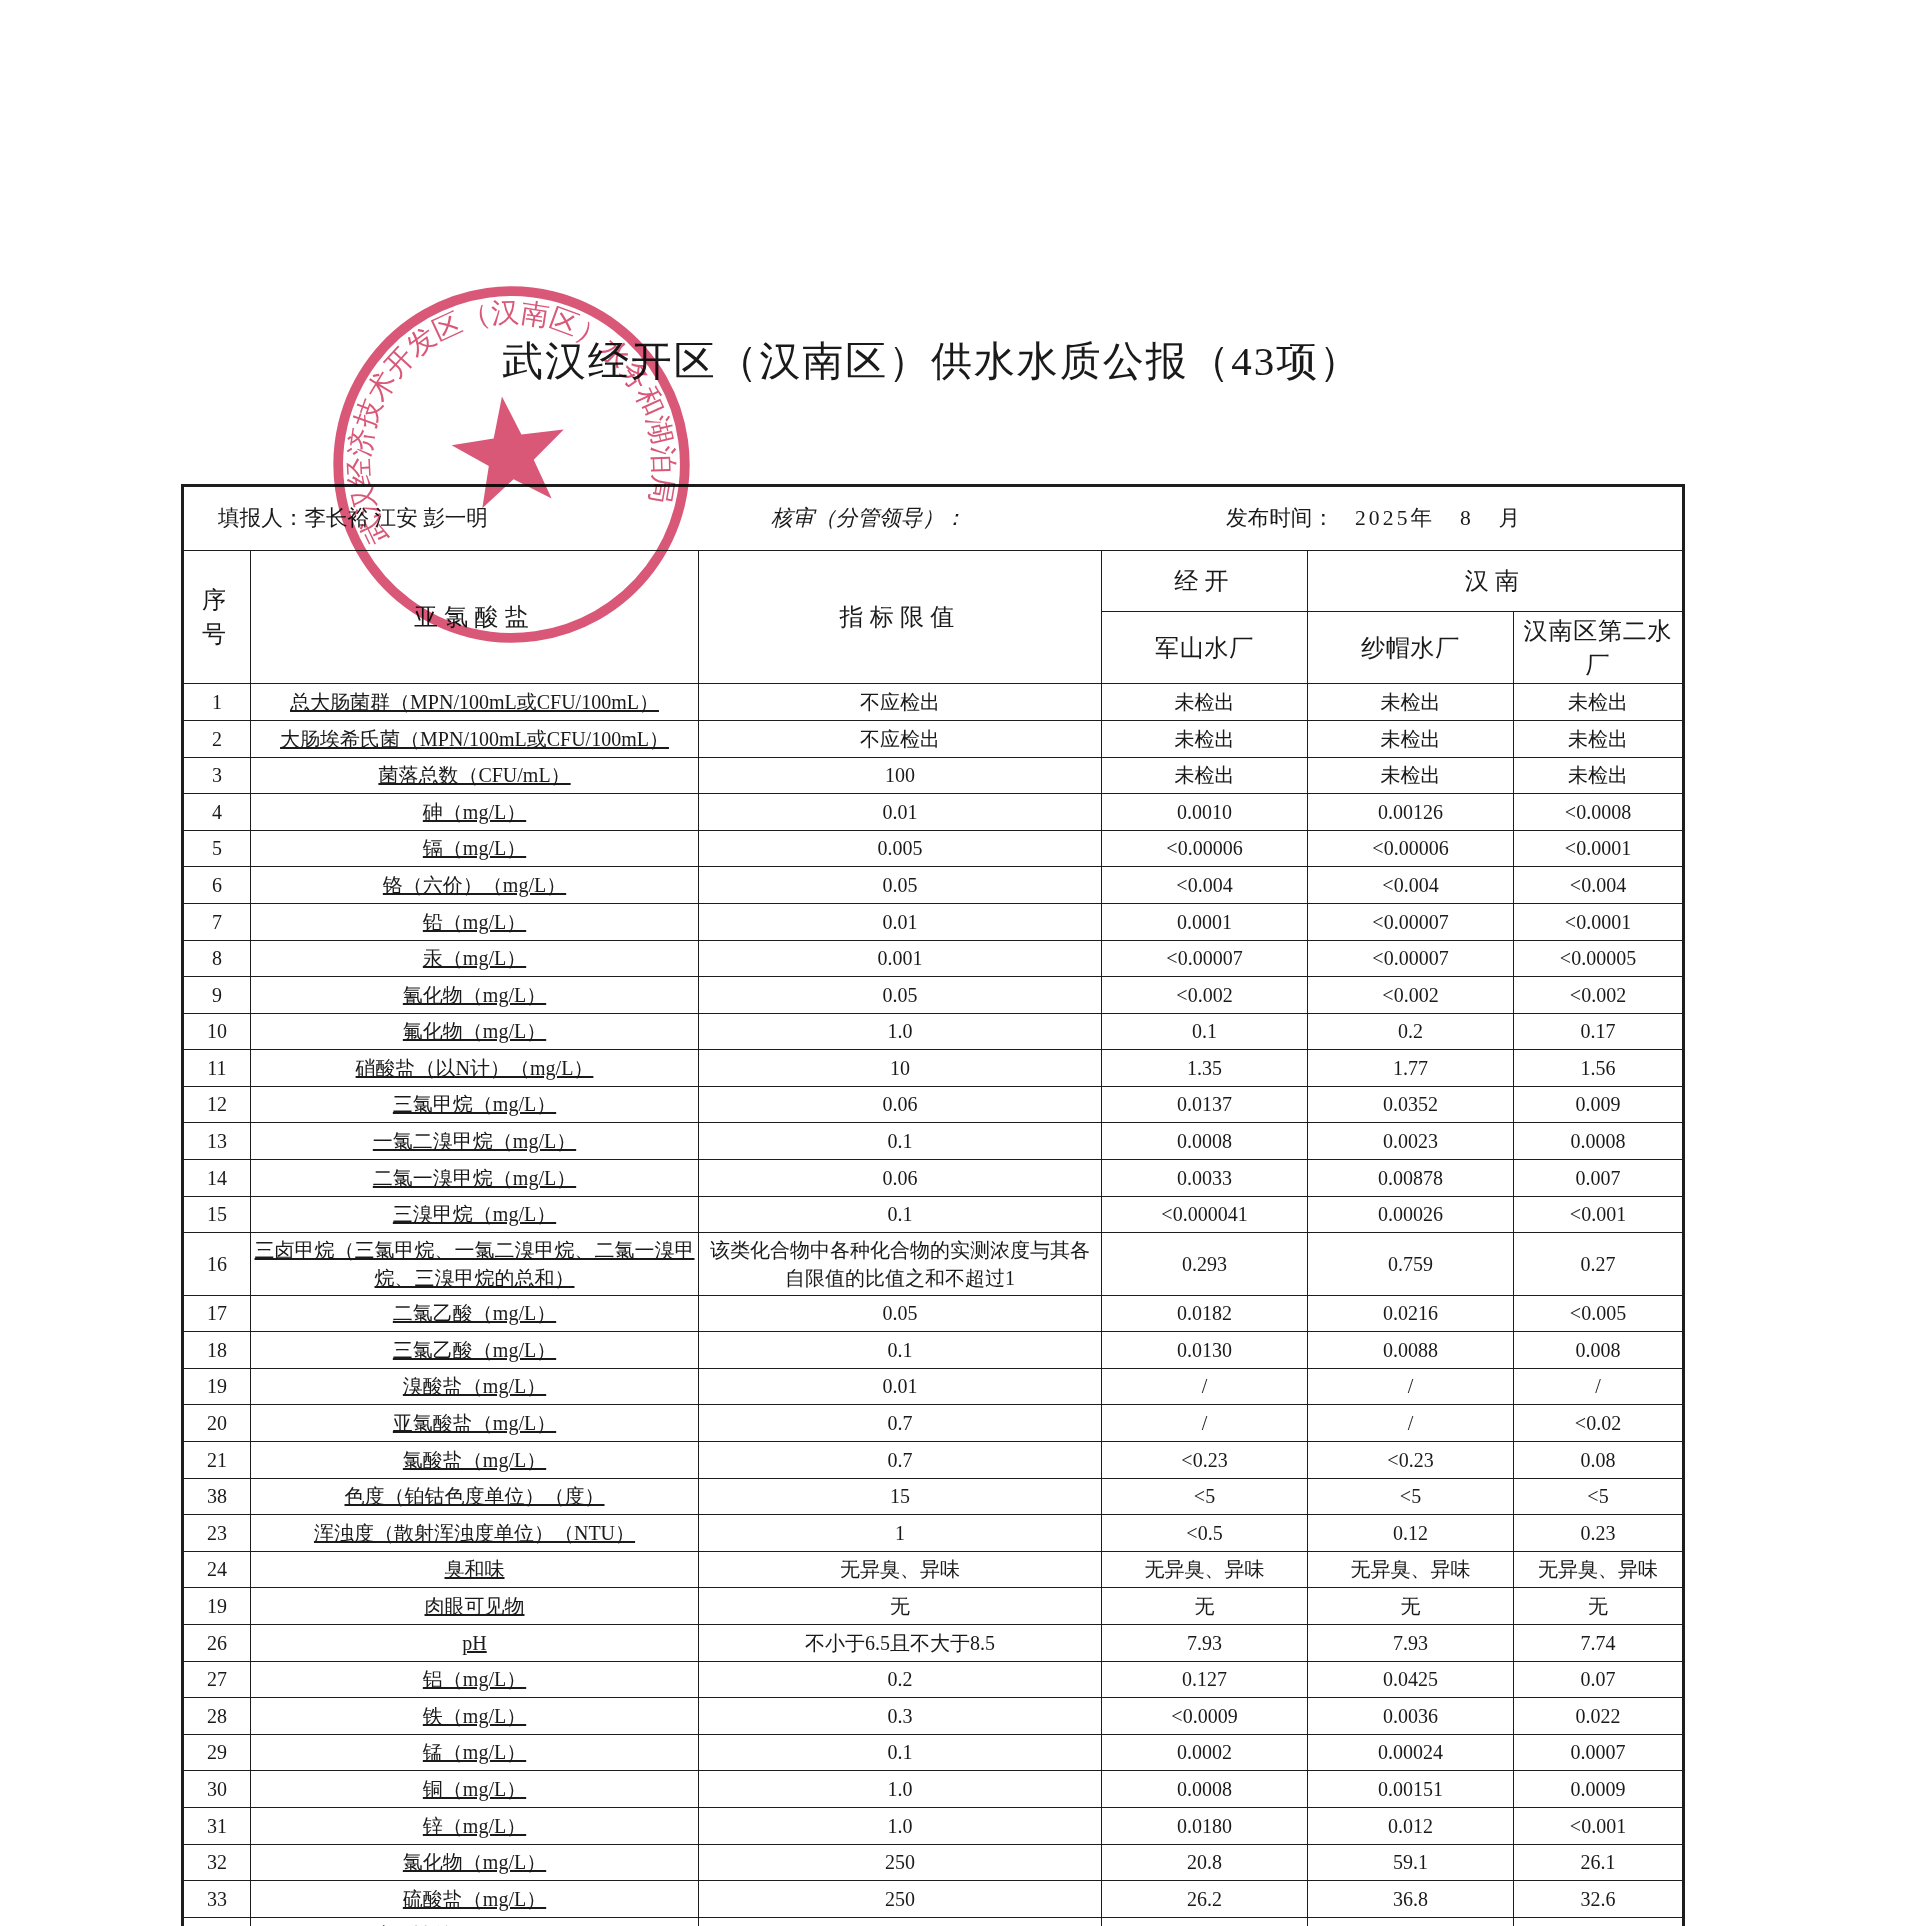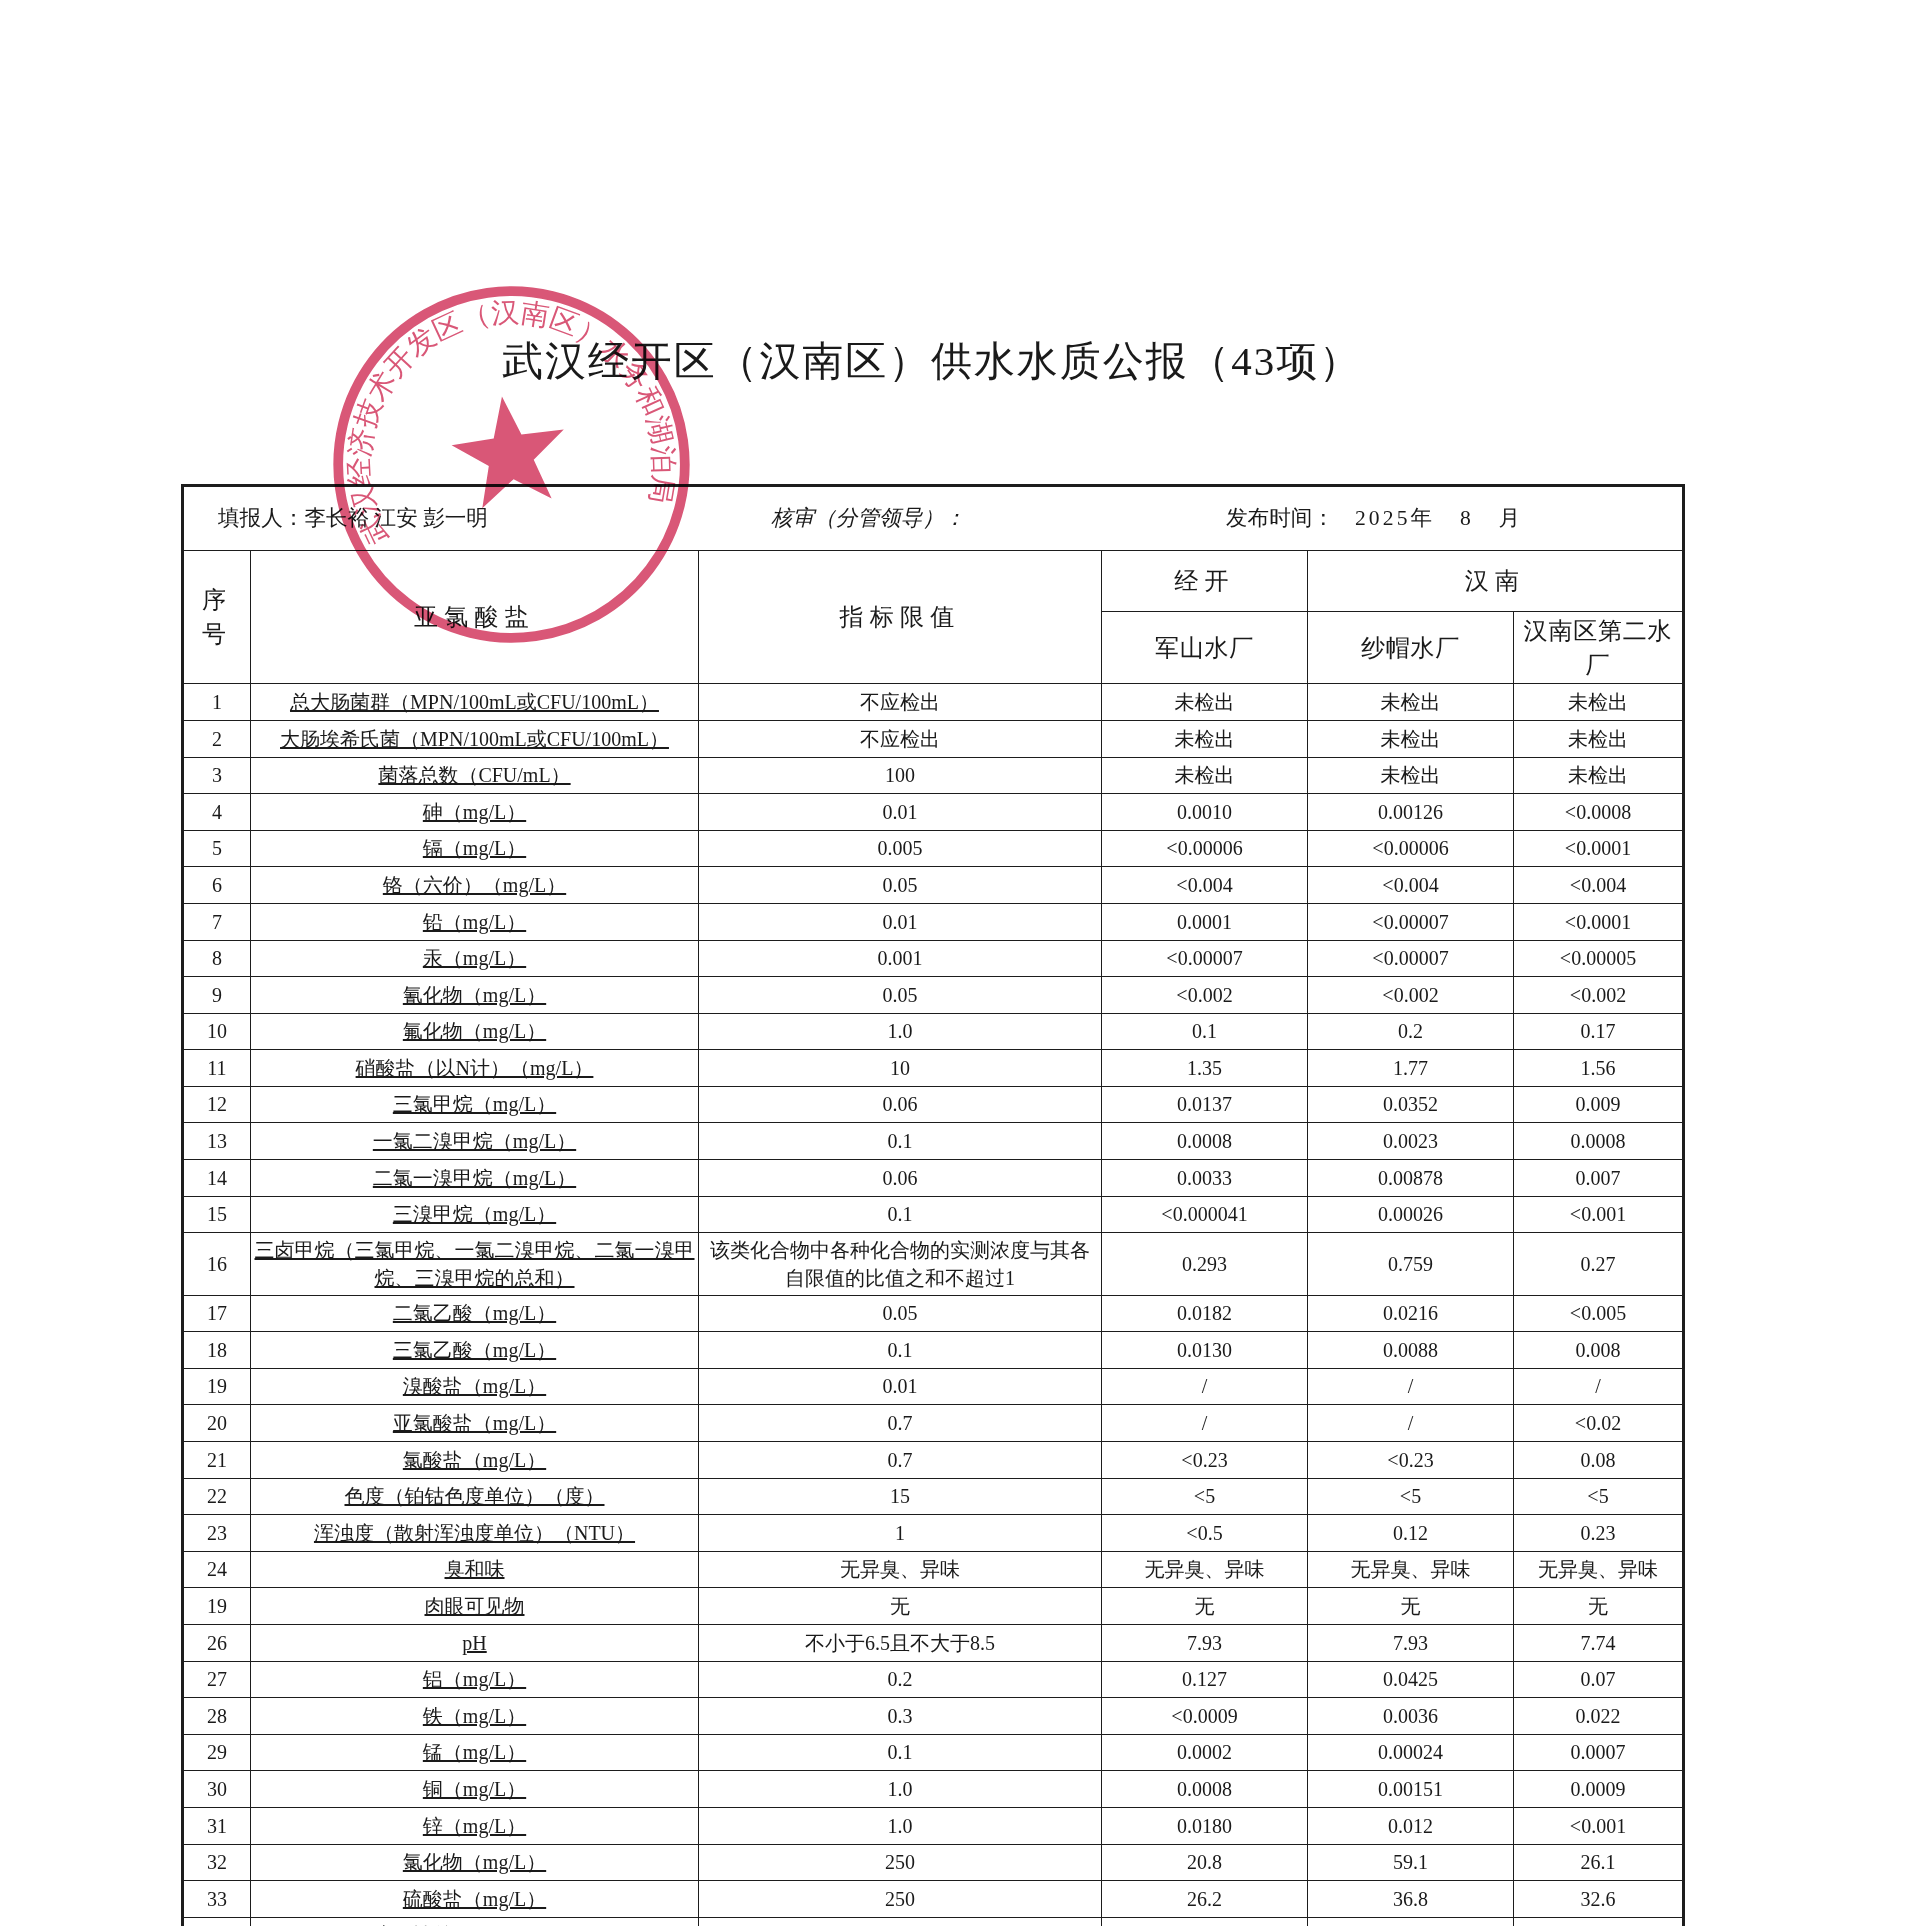--- a/index.html
+++ b/index.html
@@ -271,21 +271,21 @@
         <tr class="data-row">
           <td class="c-no">21</td>
           <td class="c-name">氯酸盐（mg/L）</td>
           <td class="c-limit">0.7</td>
           <td class="c-val">&lt;0.23</td>
           <td class="c-val">&lt;0.23</td>
           <td class="c-val">0.08</td>
         </tr>
 
         <tr class="data-row">
-          <td class="c-no">22</td>
+          <td class="c-no">38</td>
           <td class="c-name">色度（铂钴色度单位）（度）</td>
           <td class="c-limit">15</td>
           <td class="c-val">&lt;5</td>
           <td class="c-val">&lt;5</td>
           <td class="c-val">&lt;5</td>
         </tr>
 
         <tr class="data-row">
           <td class="c-no">23</td>
           <td class="c-name">浑浊度（散射浑浊度单位）（NTU）</td>

